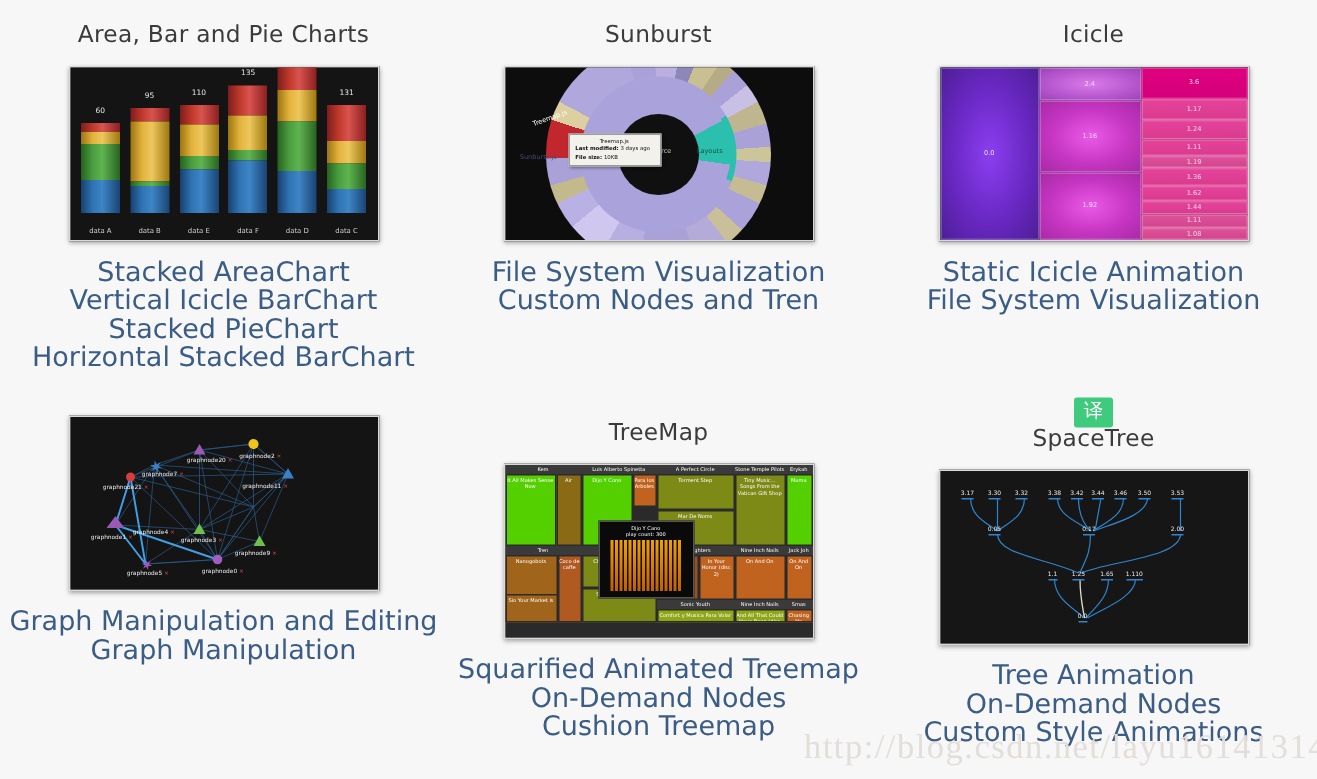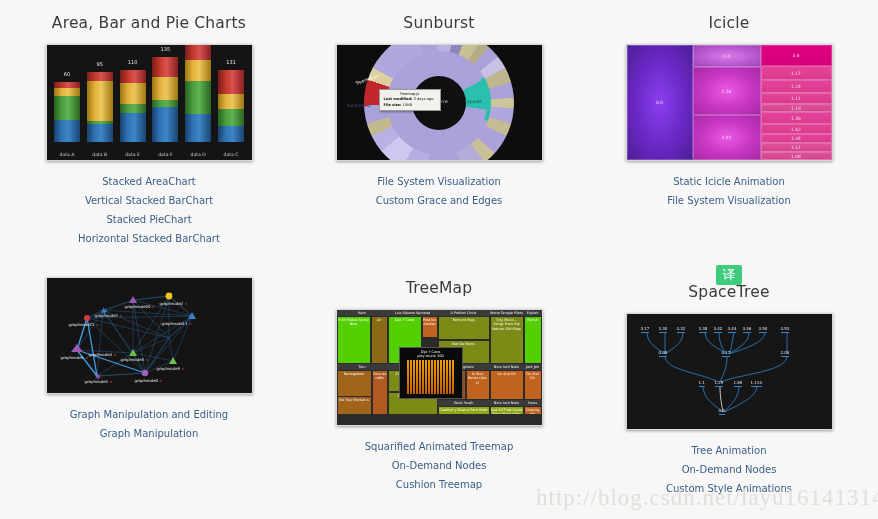--- a/index.html
+++ b/index.html
@@ -30,21 +30,21 @@
     font-family:"DejaVu Sans", sans-serif;
   }
   .thumb{
     width:205px;height:115px;margin:12px auto 0;
     position:relative;overflow:hidden;background:#111;
     box-shadow:0 1px 3px rgba(0,0,0,.35);
     border:1px solid #d9d9d9;
   }
   .links{margin-top:11px;}
   .link{
-    display:block;color:#3b5d85;font-size:10px;
+    display:block;color:#3b5d85;font-size:18px;
     line-height:19px;text-decoration:none;cursor:pointer;
     font-family:"DejaVu Sans", sans-serif;
     text-align:center;
   }
 
   
   .barchart{background:#141414;width:100%;height:100%;position:relative;}
   .bars{position:absolute;left:4px;right:4px;bottom:18px;top:6px;
         display:flex;align-items:flex-end;justify-content:space-around;}
   .bar{width:26px;position:relative;display:flex;flex-direction:column;justify-content:flex-end;}
@@ -201,21 +201,21 @@
           <div class="xlab">data B</div>
           <div class="xlab">data E</div>
           <div class="xlab">data F</div>
           <div class="xlab">data D</div>
           <div class="xlab">data C</div>
         </div>
       </div>
     </div>
     <div class="links">
       <a class="link">Stacked AreaChart</a>
-      <a class="link">Vertical Stacked BarChart</a>
+      <a class="link">Vertical Icicle BarChart</a>
       <a class="link">Stacked PieChart</a>
       <a class="link">Horizontal Stacked BarChart</a>
     </div>
   </div>
 
   <div class="panel">
     <div class="panel-title">Sunburst</div>
     <div class="thumb">
       <div class="sun">
         <div class="ring outer"></div>
@@ -230,21 +230,21 @@
           <div>Treemap.js</div>
           <div style="text-align:left"><b>Last modified:</b>
             <span>3 days ago</span></div>
           <div style="text-align:left"><b>File size:</b>
             <span>10KB</span></div>
         </div>
       </div>
     </div>
     <div class="links">
       <a class="link">File System Visualization</a>
-      <a class="link">Custom Grace and Edges</a>
+      <a class="link">Custom Nodes and Tren</a>
     </div>
   </div>
 
   <div class="panel">
     <div class="panel-title">Icicle</div>
     <div class="thumb">
       <div class="icicle">
         <div class="ic-col" style="width:66px">
           <div class="ic-cell c1" style="height:115px">0.0</div>
         </div>

